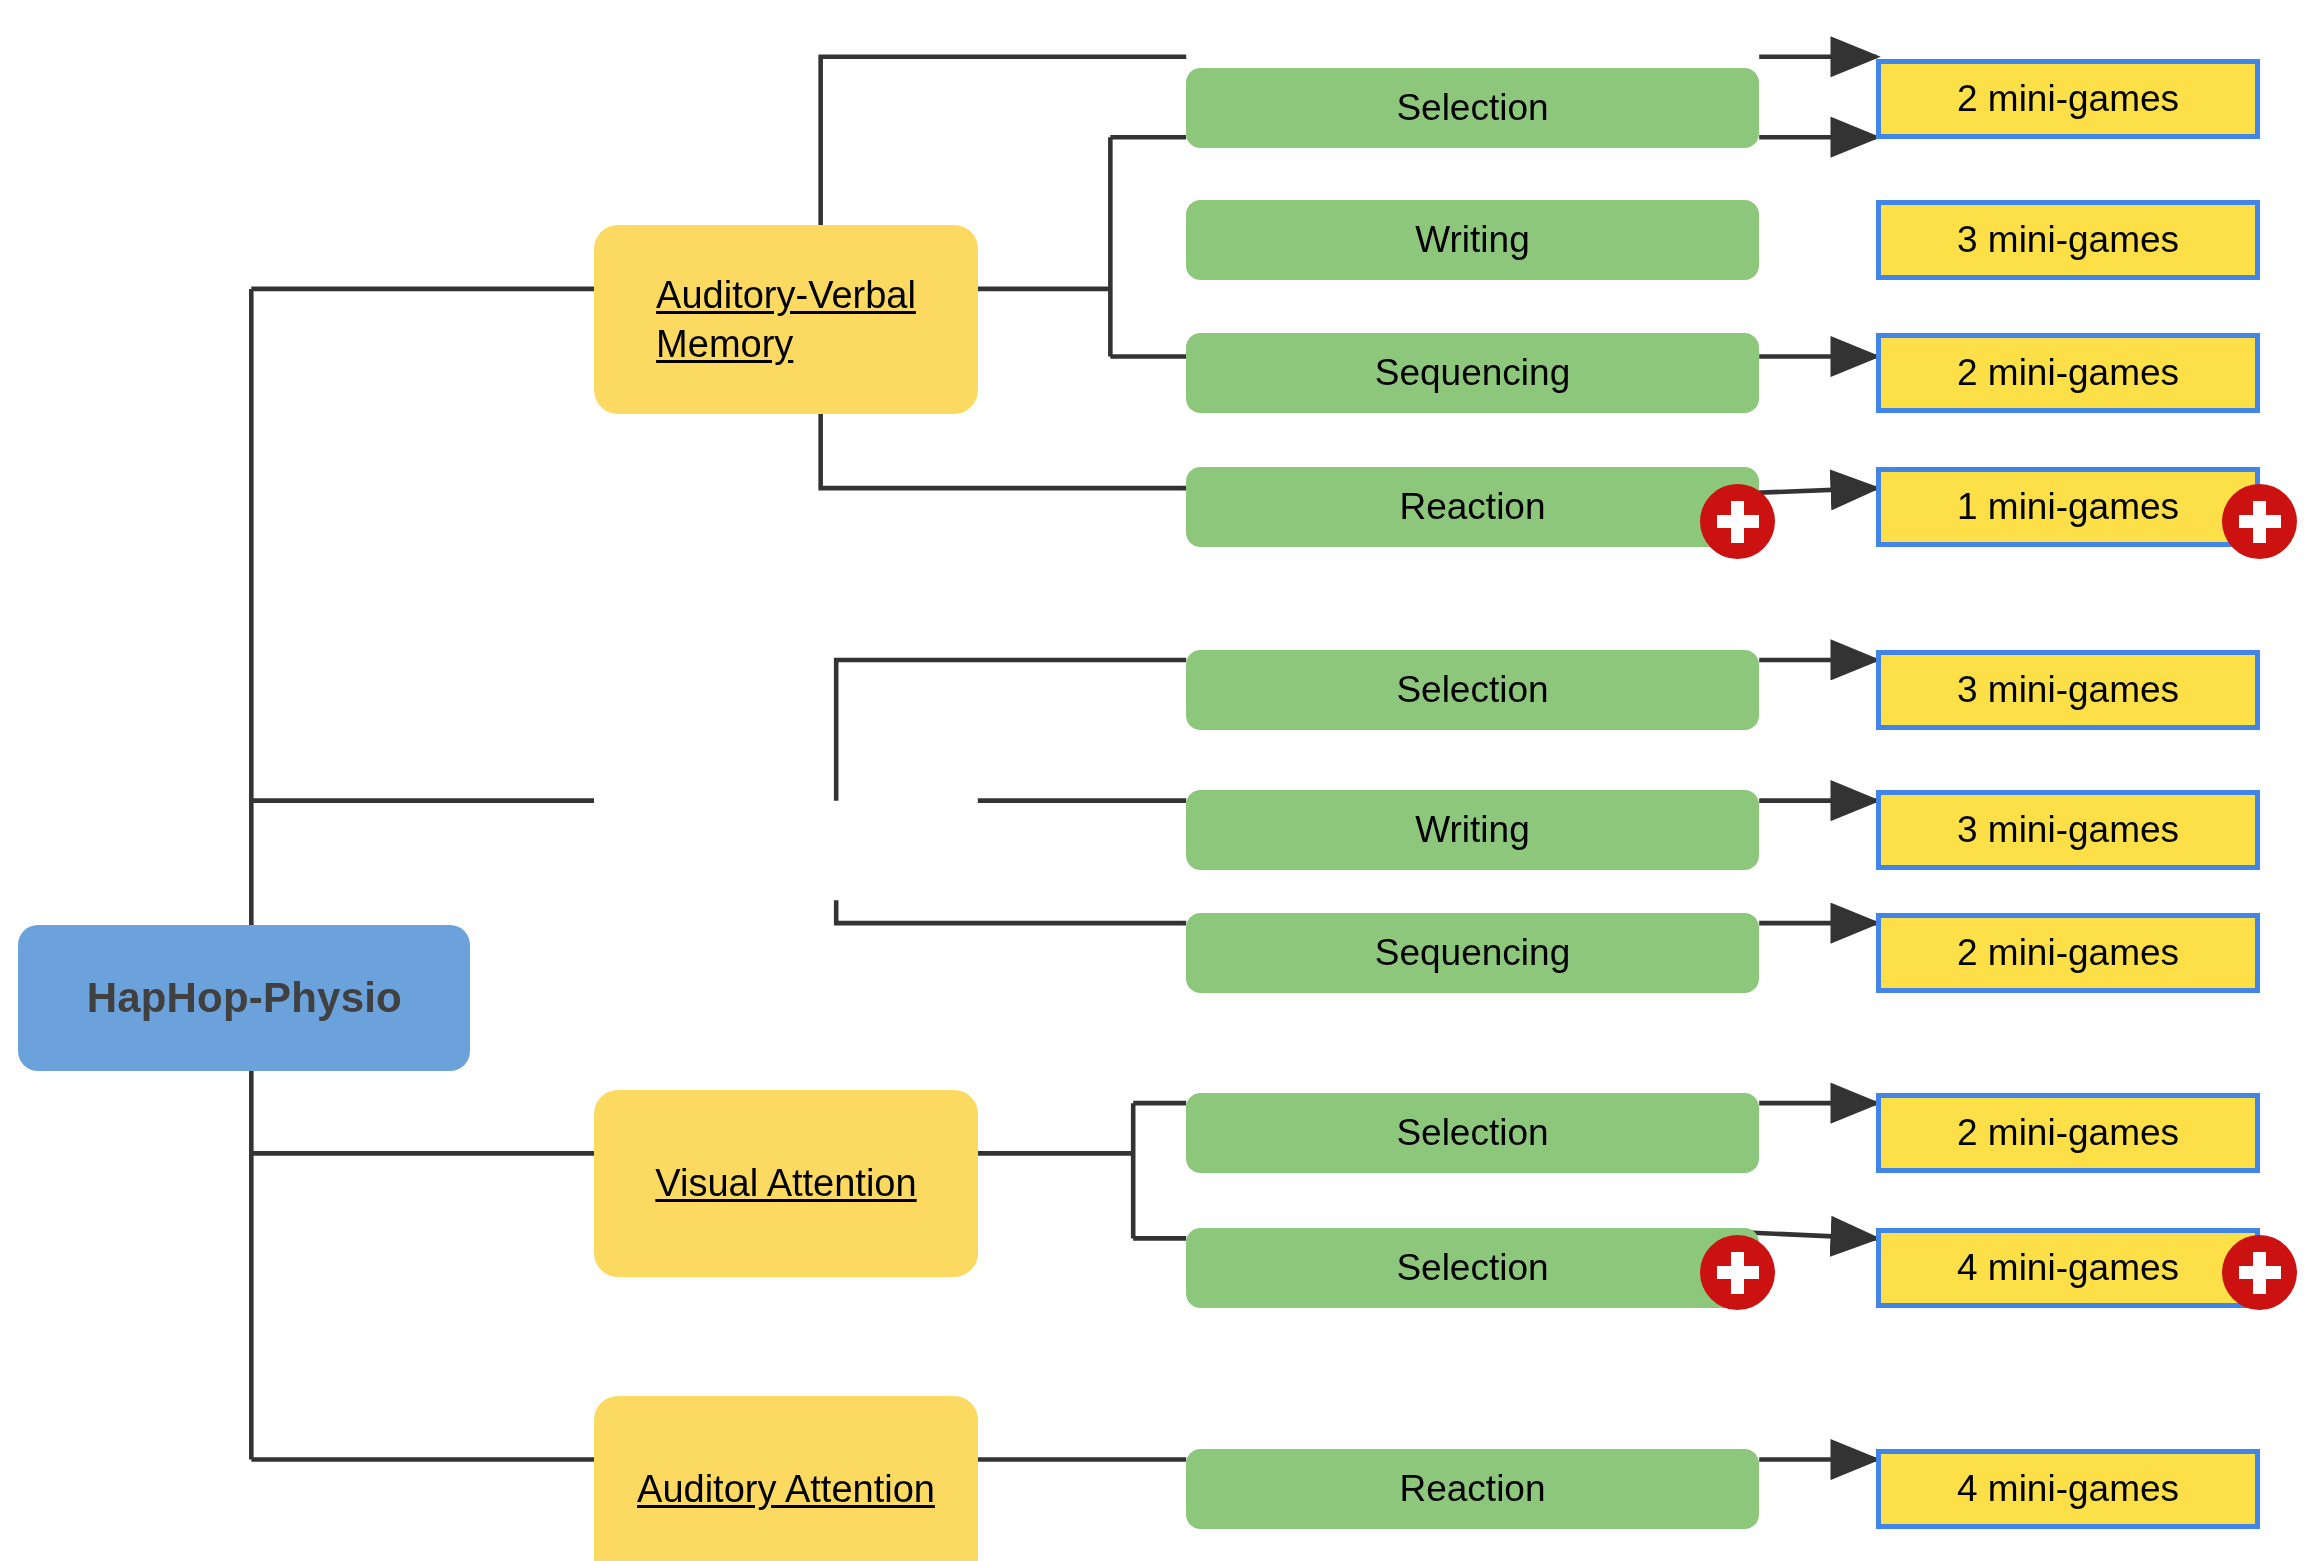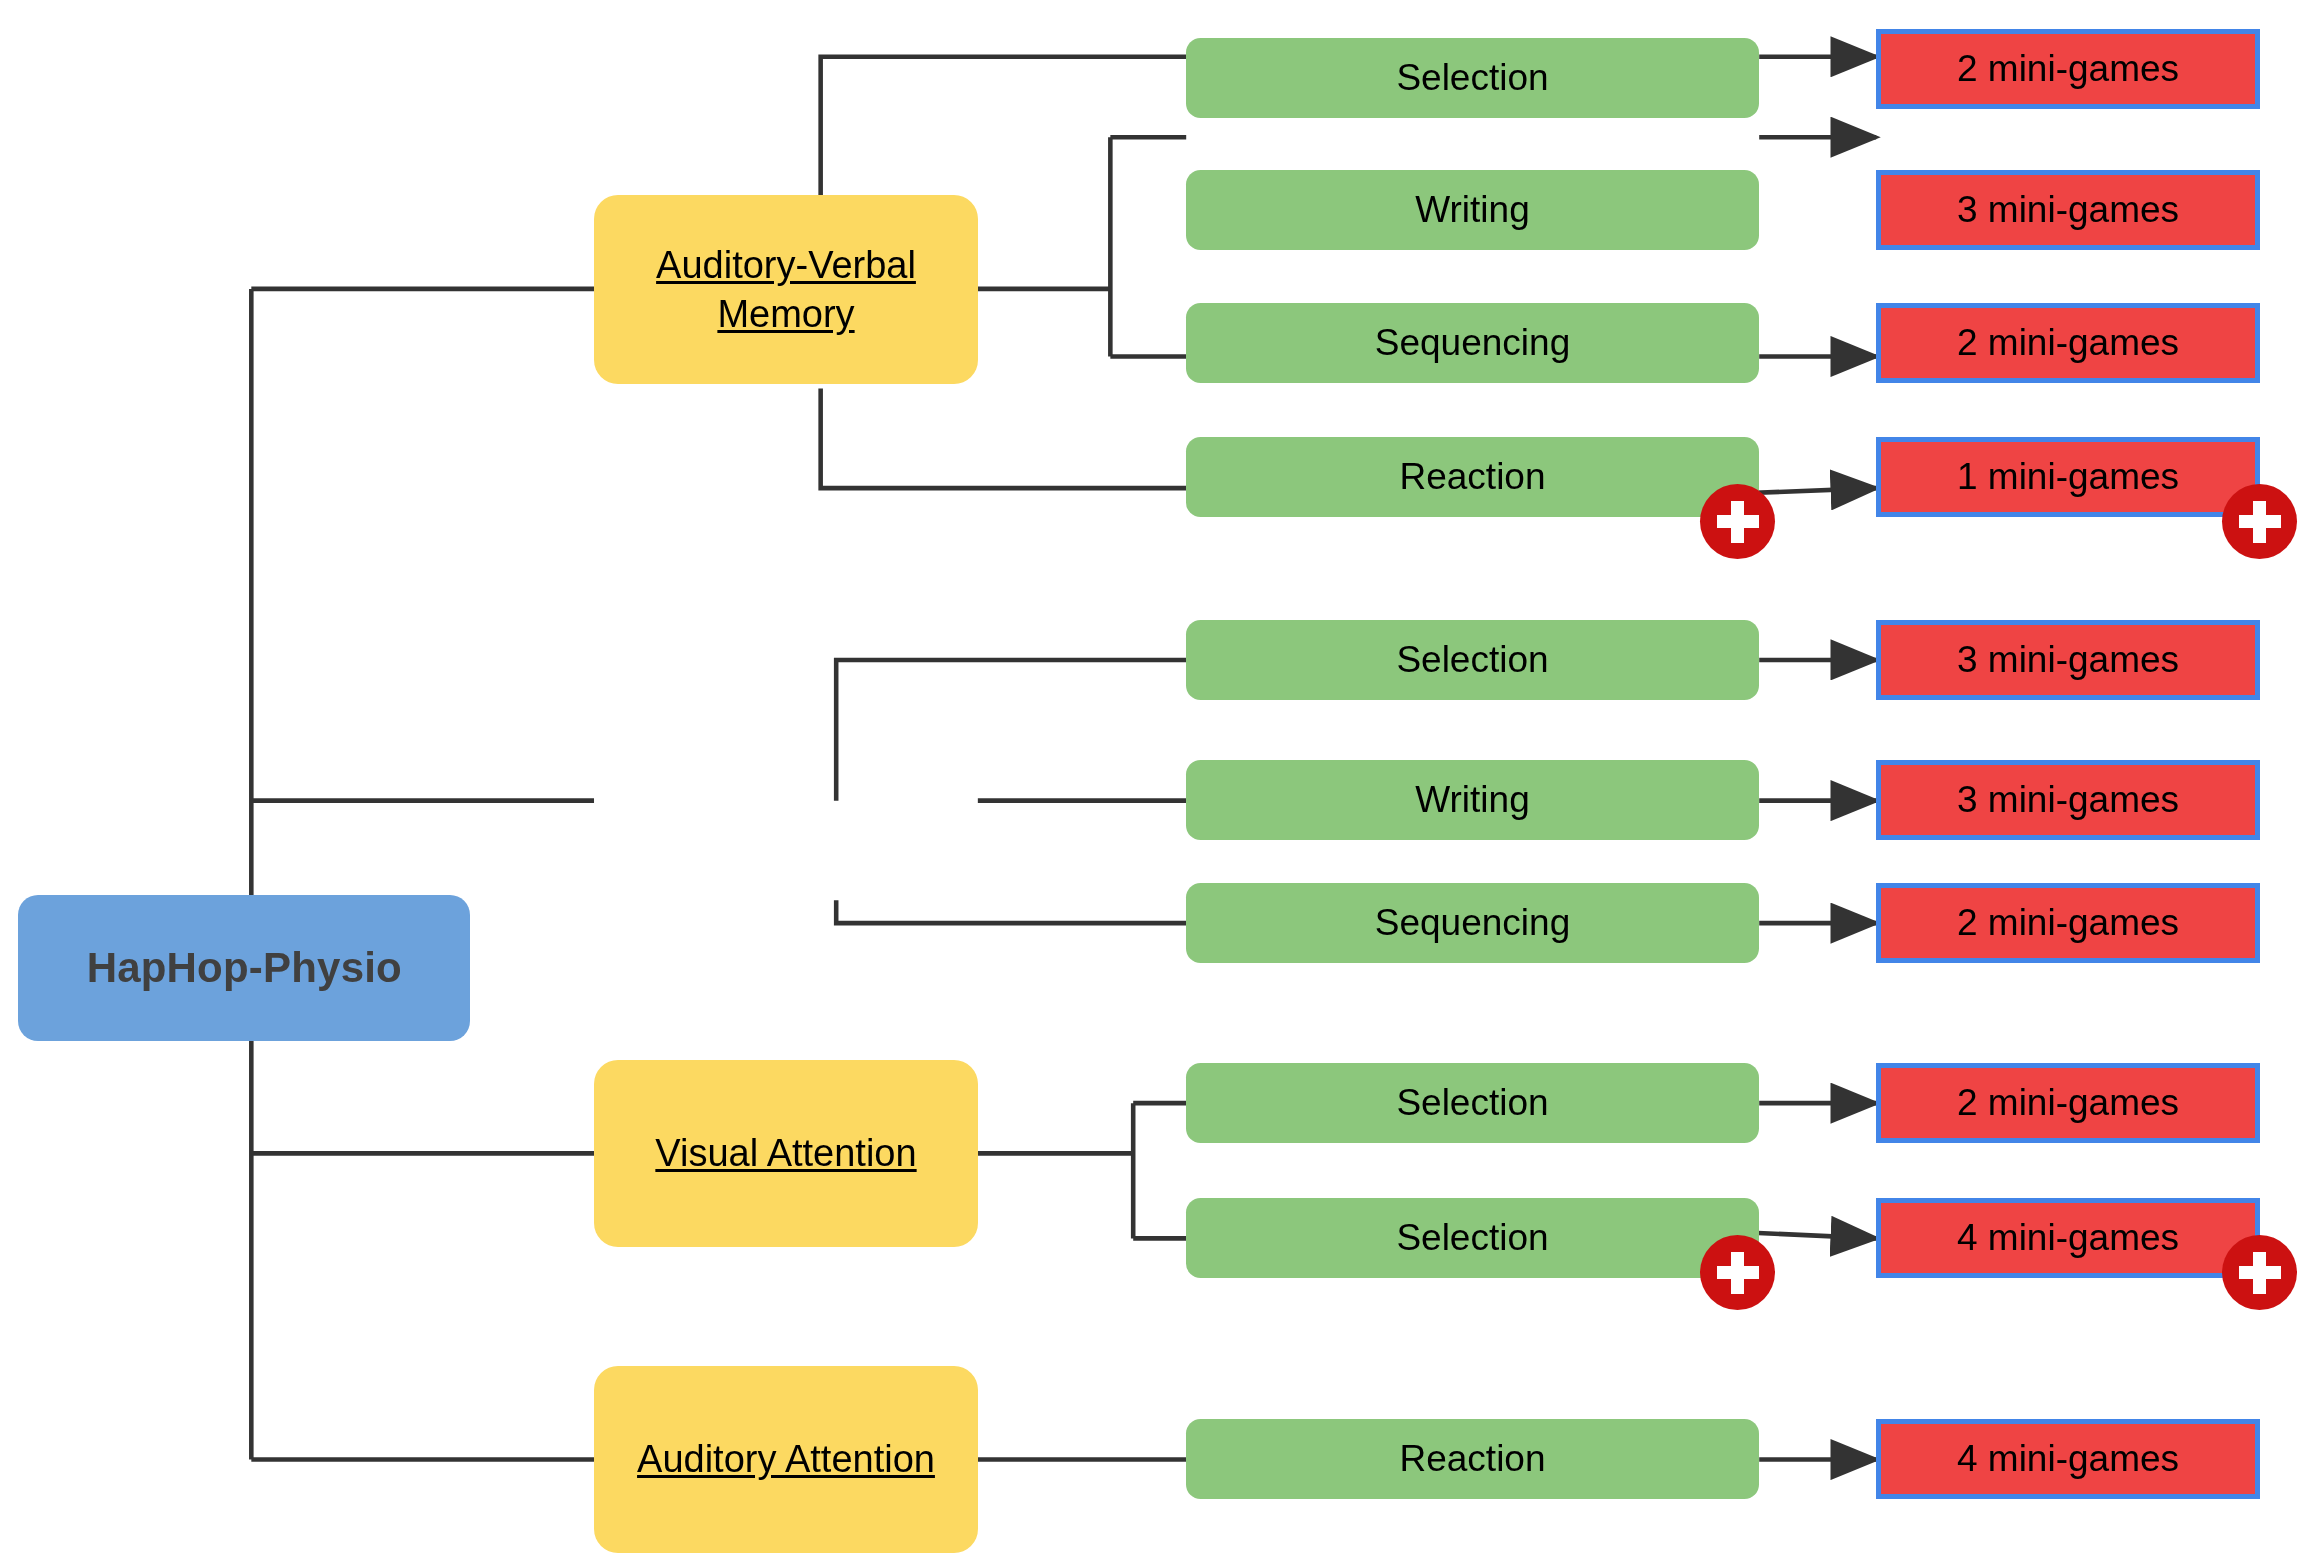--- a/index.html
+++ b/index.html
@@ -23,21 +23,21 @@
     width: 2313px;
     height: 1562px;
     pointer-events: none;
   }
   .node {
     position: absolute;
     box-sizing: border-box;
     display: flex;
     align-items: center;
     justify-content: center;
-    text-align: center;
+    margin-top: 30px;
   }
   .root-node {
     background: #6CA2DC;
     border-radius: 20px;
     color: #404040;
     font-weight: bold;
     font-size: 42px;
     letter-spacing: 0.2px;
   }
   .cat-node {
@@ -52,21 +52,21 @@
     text-decoration: underline;
     text-underline-offset: 2.7px;
   }
   .task-node {
     background: #8CC77C;
     border-radius: 14.6px;
     color: #000000;
     font-size: 37px;
   }
   .count-node {
-    background: #ef4444;
+    background: #fde047;
     border: 5.5px solid #4285E8;
     color: #000000;
     font-size: 37px;
   }
   .badge {
     position: absolute;
     width: 75px;
     height: 75px;
     border-radius: 50%;
     background: #CC1111;

